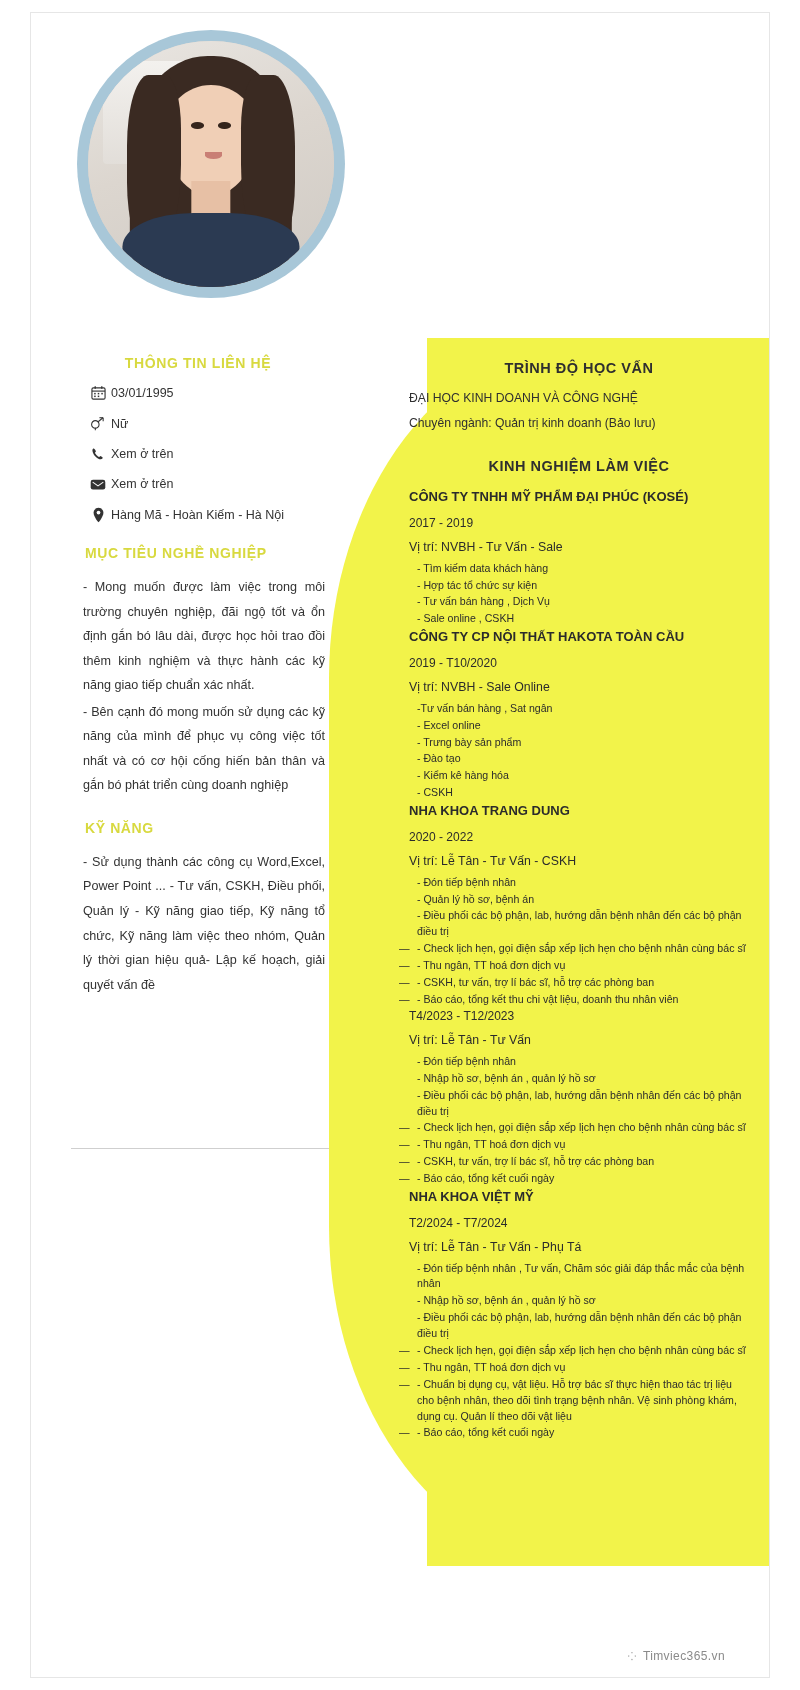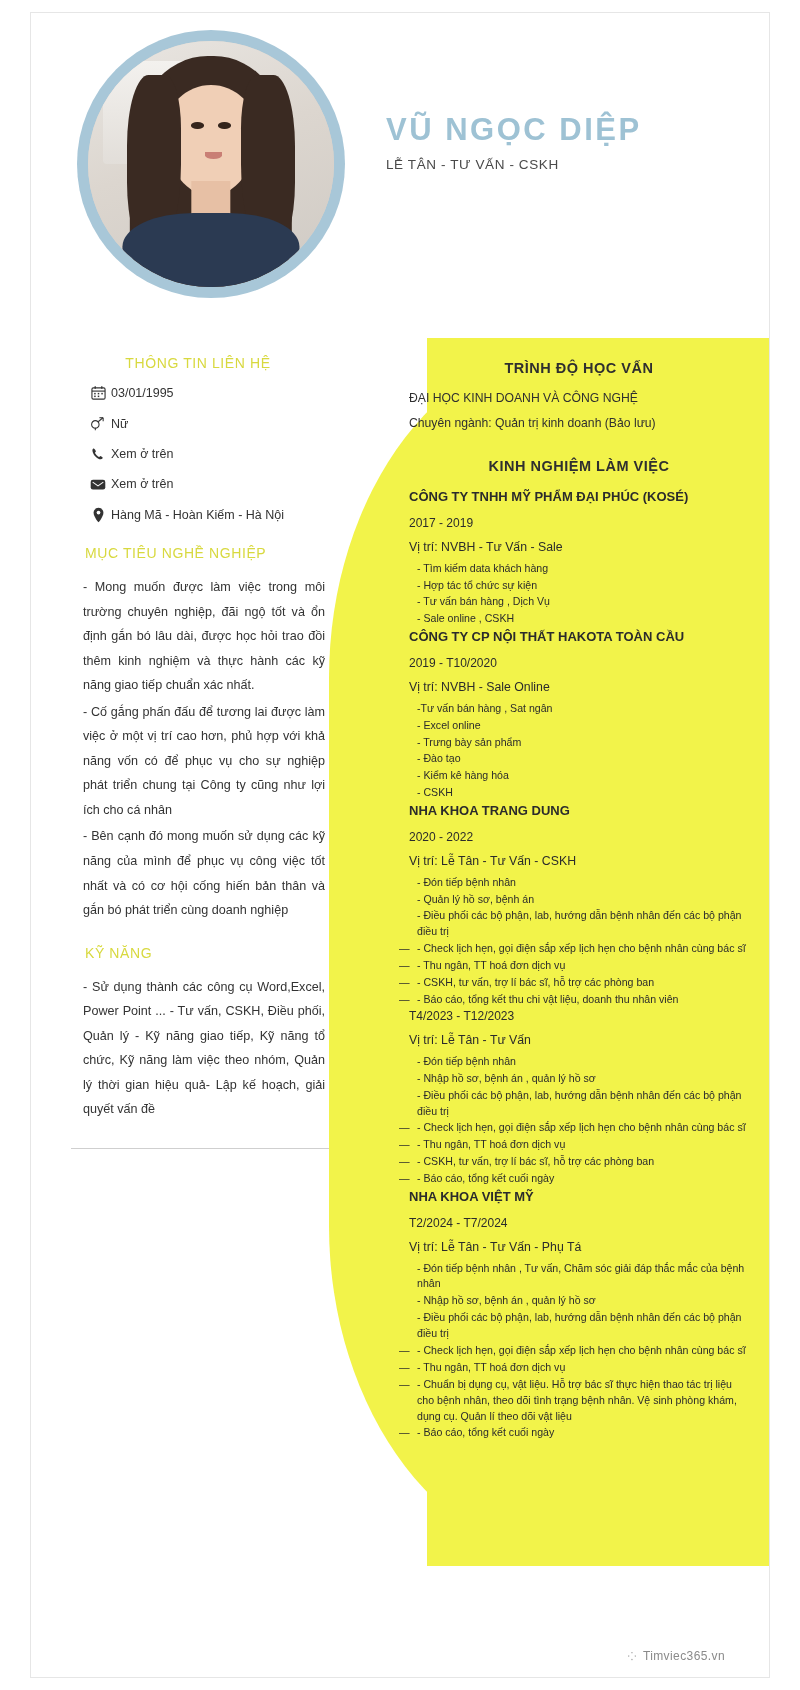--- a/index.html
+++ b/index.html
@@ -162,21 +162,21 @@
   
   .left-col {
     position: absolute;
     left: 0; top: 320px;
     width: 320px;
     z-index: 3;
     padding: 0 26px 0 40px;
   }
   .sec-title-left {
     font-size: 14px;
-    font-weight: normal;
+    font-weight: bold;
     color: #d8d93f;
     letter-spacing: 0.6px;
     margin: 22px 0 14px 0;
     text-align: center;
   }
   .sec-title-left.left-align { text-align: left; margin-left: 14px; }
 
   .contact-list { margin: 0; padding: 0; list-style: none; }
   .contact-item {
     display: flex;
@@ -307,24 +307,20 @@
         <div class="p-eye-l"></div>
         <div class="p-eye-r"></div>
         <div class="p-mouth"></div>
         <div class="p-neck"></div>
         <div class="p-hair-front-l"></div>
         <div class="p-hair-front-r"></div>
         <div class="p-body"></div>
       </div>
     </div>
 
-    <div class="name-block">
-      <h1 class="cv-name">VŨ NGỌC DIỆP</h1>
-      <p class="cv-role">LỄ TÂN - TƯ VẤN - CSKH</p>
-    </div>
   </div>
 
   <div class="left-col">
 
     <div class="sec-title-left">THÔNG TIN LIÊN HỆ</div>
 
     <ul class="contact-list">
       <li class="contact-item">
         <span class="contact-icon">
           <svg width="15" height="15" viewBox="0 0 16 16">
@@ -376,21 +372,20 @@
               <path d="M7 .8C4 .8 1.7 3.1 1.7 6c0 3.8 4.3 9.4 5.3 10.4C8 15.4 12.3 9.8 12.3 6 12.3 3.1 10 .8 7 .8z" fill="#333"></path>
               <circle cx="7" cy="5.9" r="2" fill="#fff"></circle>
             </svg>
         </span>
         <span class="contact-text">Hàng Mã - Hoàn Kiếm - Hà Nội</span>
       </li>
     </ul>
 
     <div class="sec-title-left left-align">MỤC TIÊU NGHỀ NGHIỆP</div>
     <p class="para">- Mong muốn được làm việc trong môi trường chuyên nghiệp, đãi ngộ tốt và ổn định gắn bó lâu dài, được học hỏi trao đồi thêm kinh nghiệm và thực hành các kỹ năng giao tiếp chuẩn xác nhất.</p>
-    <p class="para">- Cố gắng phấn đấu để tương lai được làm việc ở một vị trí cao hơn, phủ hợp với khả năng vốn có để phục vụ cho sự nghiệp phát triển chung tại Công ty cũng như lợi ích cho cá nhân</p>
     <p class="para">- Bên cạnh đó mong muốn sử dụng các kỹ năng của mình để phục vụ công việc tốt nhất và có cơ hội cống hiến bản thân và gắn bó phát triển cùng doanh nghiệp</p>
 
     <div class="sec-title-left left-align">KỸ NĂNG</div>
     <div class="skills-wrap">
       <p class="para">- Sử dụng thành các công cụ Word,Excel, Power Point ... - Tư vấn, CSKH, Điều phối, Quản lý - Kỹ năng giao tiếp, Kỹ năng tổ chức, Kỹ năng làm việc theo nhóm, Quản lý thời gian hiệu quả- Lập kế hoạch, giải quyết vấn đề</p>
     </div>
   </div>
 
   <div class="left-rule"></div>
 

